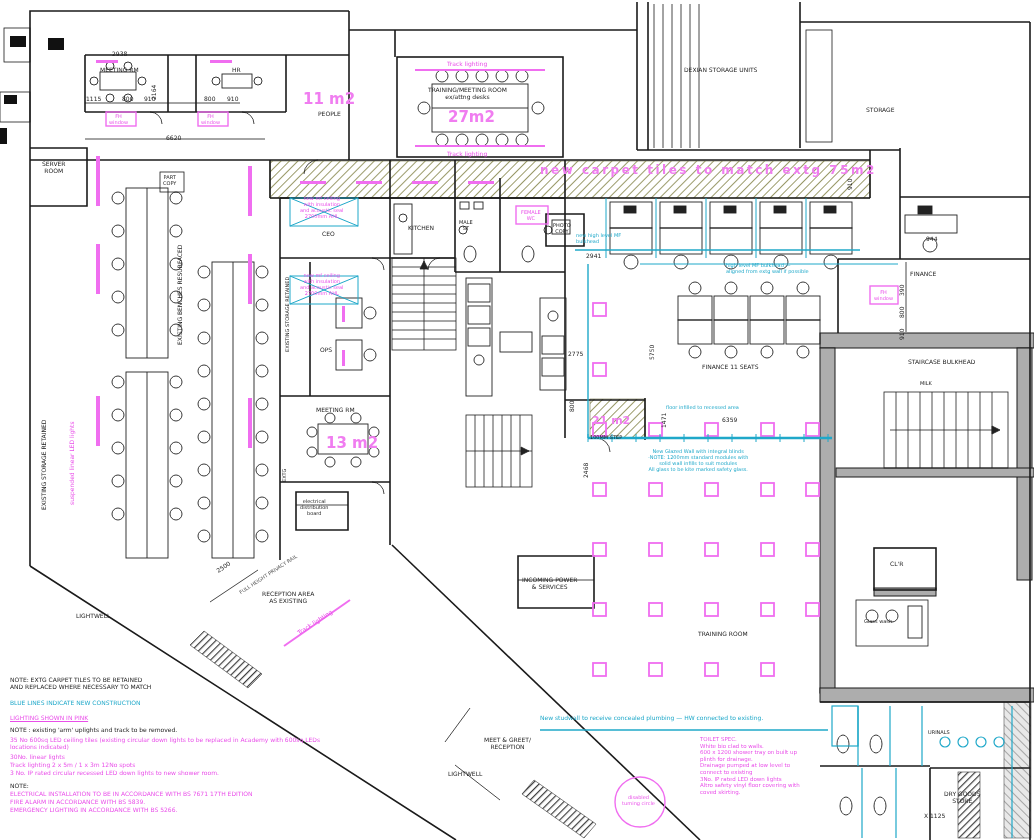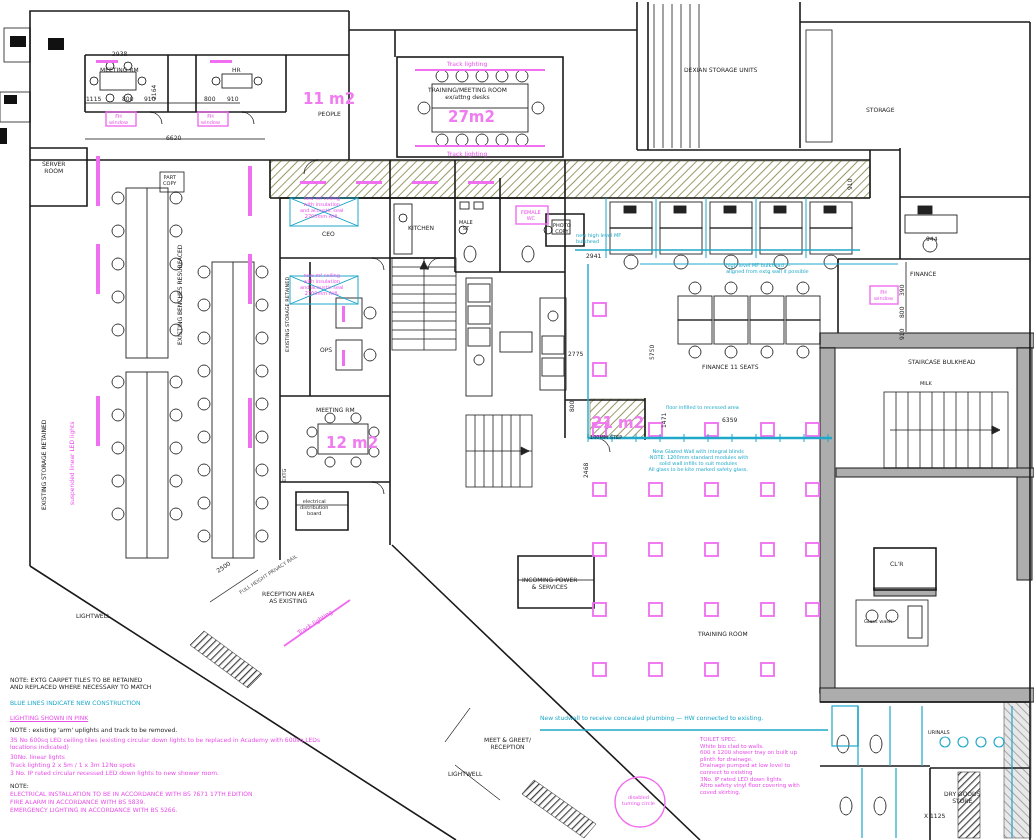--- a/index.html
+++ b/index.html
@@ -4,21 +4,21 @@
 <style>
   html,body{margin:0;padding:0;background:#fff}
   .plan{position:relative;width:1034px;height:840px;background:#fff;overflow:hidden;
         font-family:"DejaVu Sans",sans-serif}
   .plan svg{position:absolute;left:0;top:0}
   .lbl{position:absolute;color:#1c1c1c;font-size:6.5px;line-height:1.2;white-space:pre-line}
   .t5{font-size:5px}.t55{font-size:5.5px}.t6{font-size:6px}
   .pink{color:#e94fe9}
   .cyan{color:#1fa8c9}
   .big{font-size:15px;color:#f07df0;font-weight:bold}
-  .med{font-size:15px;color:#f07df0;font-weight:bold}
+  .med{font-size:11px;color:#f07df0;font-weight:bold}
   .sp{font-size:12px;color:#f07df0;letter-spacing:2.5px;font-weight:bold;white-space:nowrap}
   .vert{transform:rotate(-90deg);transform-origin:0 0;white-space:nowrap}
   .diag{transform:rotate(-33deg);transform-origin:0 0;white-space:nowrap}
   .ctr{text-align:center}
   .u{text-decoration:underline}
 </style>
 </head>
 <body>
 
 <div class="plan">
@@ -358,20 +358,21 @@
 <div class="lbl t6" style="left:318px;top:110px">PEOPLE</div>
 <div class="lbl t6 pink" style="left:447px;top:60px">Track lighting</div>
 <div class="lbl t6 ctr" style="left:428px;top:86px">TRAINING/MEETING ROOM
 ex/attng desks</div>
 <div class="lbl big" style="left:448px;top:108px">27m2</div>
 <div class="lbl t6 pink" style="left:447px;top:150px">Track lighting</div>
 <div class="lbl t6" style="left:684px;top:66px">DEXIAN STORAGE UNITS</div>
 <div class="lbl t6" style="left:866px;top:106px">STORAGE</div>
 <div class="lbl t6 ctr" style="left:42px;top:160px">SERVER
 ROOM</div>
+<div class="lbl sp" style="left:540px;top:163px">new carpet tiles to match extg 75m2</div>
 <div class="lbl t6 vert" style="left:846px;top:190px">910</div>
 <div class="lbl t5 ctr" style="left:163px;top:174px">PART
 COPY</div>
 <div class="lbl t6 vert" style="left:176px;top:345px">EXISTING BENCHES RESURFACED</div>
 <div class="lbl t6 vert pink" style="left:68px;top:505px">suspended linear LED lights</div>
 <div class="lbl t6 vert" style="left:40px;top:510px">EXISTING STORAGE RETAINED</div>
 <div class="lbl t5 pink ctr" style="left:300px;top:195px">new mf ceiling
 with insulation
 and acoustic seal
 2700mm AHL</div>
@@ -399,21 +400,21 @@
 aligned from extg wall if possible</div>
 <div class="lbl t5 pink ctr" style="left:874px;top:289px">FH
 window</div>
 <div class="lbl t6 vert" style="left:898px;top:296px">390</div>
 <div class="lbl t6 vert" style="left:898px;top:318px">800</div>
 <div class="lbl t6 vert" style="left:898px;top:340px">910</div>
 <div class="lbl t6 vert" style="left:648px;top:360px">5750</div>
 <div class="lbl t6" style="left:702px;top:363px">FINANCE 11 SEATS</div>
 <div class="lbl t6" style="left:568px;top:350px">2775</div>
 <div class="lbl t6" style="left:316px;top:406px">MEETING RM</div>
-<div class="lbl big" style="left:326px;top:434px">12 m2</div>
+<div class="lbl big" style="left:326px;top:434px">13 m2</div>
 <div class="lbl t5 vert" style="left:281px;top:482px">EXTG</div>
 <div class="lbl t5 ctr" style="left:300px;top:498px">electrical
 distribution
 board</div>
 <div class="lbl t6 vert" style="left:568px;top:412px">800</div>
 <div class="lbl med" style="left:592px;top:414px">21 m2</div>
 <div class="lbl t5" style="left:590px;top:434px">100MM STEP</div>
 <div class="lbl t6 vert" style="left:582px;top:478px">2468</div>
 <div class="lbl t6 vert" style="left:660px;top:428px">1471</div>
 <div class="lbl t5 cyan" style="left:666px;top:404px">floor infilled to recessed area</div>

